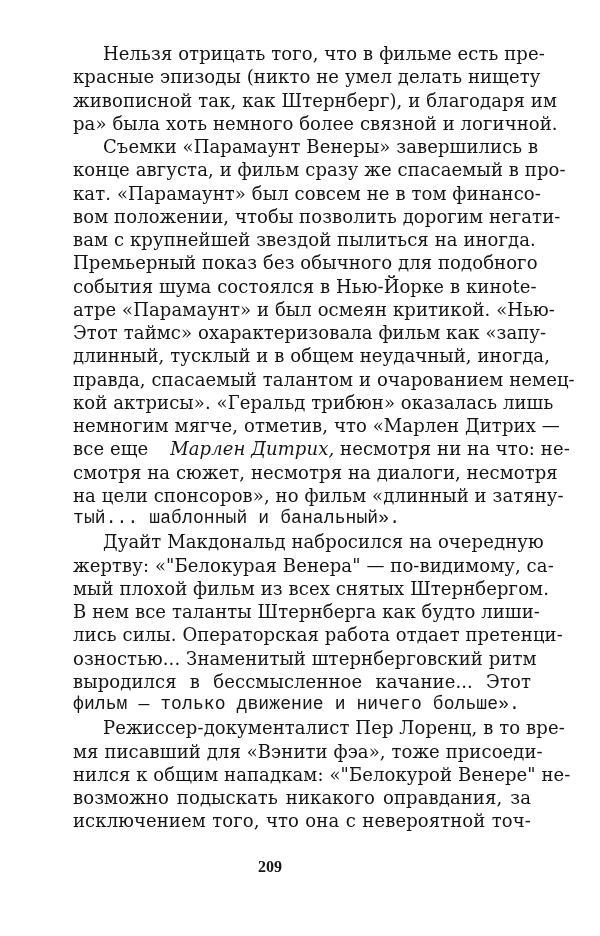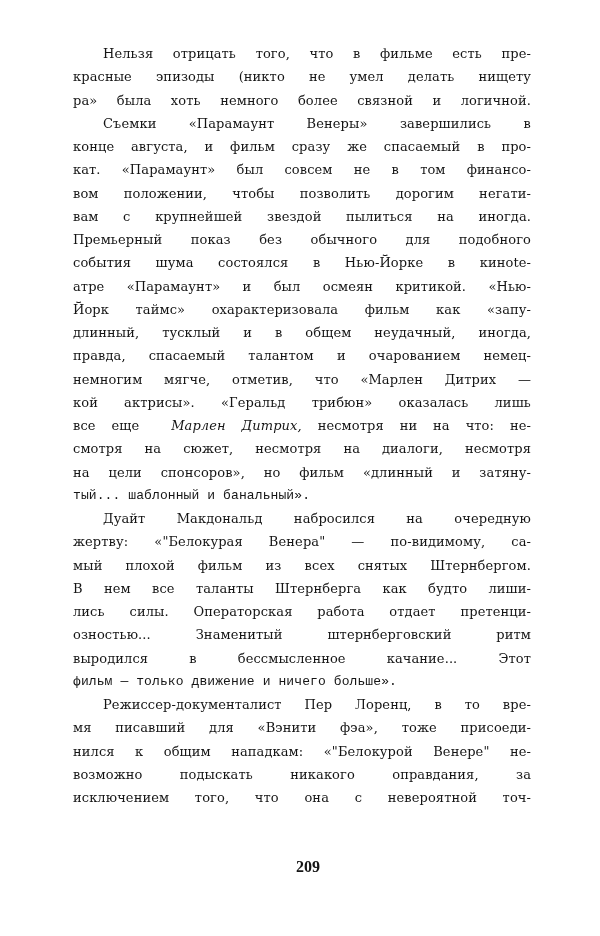--- a/index.html
+++ b/index.html
@@ -18,21 +18,21 @@
     .page {
       position: absolute;
       left: 73px;
       top: 42px;
       width: 458px;
     }
     .line {
       display: block;
       height: 23.25px;
       line-height: 23.25px;
-      font-size: 13px;
+      font-size: 18px;
       white-space: nowrap;
       text-align: justify;
       text-align-last: justify;
       letter-spacing: 0.1px;
     }
     .line.indent {
       padding-left: 30px;
     }
     .line.last {
       text-align-last: left;
@@ -41,52 +41,52 @@
     .page-number {
       position: absolute;
       left: 0;
       width: 540px;
       top: 858px;
       text-align: center;
       font-size: 16px;
       font-family: "Liberation Serif", "DejaVu Serif", serif;
       font-weight: bold;
       color: #151515;
-      padding-left: 38px;
     }
     em {
       font-style: italic;
       margin-left: 16px;
     }
   </style>
 </head>
 <body>
 
 <div class="page">
 
   <div>
     <span class="line indent">Нельзя отрицать того, что в фильме есть пре-</span>
     <span class="line">красные эпизоды (никто не умел делать нищету</span>
+    <span class="line">живописной так, как Штернберг), и благодаря им</span>
     <span class="line">ра» была хоть немного более связной и логичной.</span>
   </div>
 
   <div>
     <span class="line indent">Съемки «Парамаунт Венеры» завершились в</span>
     <span class="line">конце августа, и фильм сразу же спасаемый в про-</span>
     <span class="line">кат. «Парамаунт» был совсем не в том финансо-</span>
     <span class="line">вом положении, чтобы позволить дорогим негати-</span>
     <span class="line">вам с крупнейшей звездой пылиться на иногда.</span>
     <span class="line">Премьерный показ без обычного для подобного</span>
     <span class="line">события шума состоялся в Нью-Йорке в кинote-</span>
     <span class="line">атре «Парамаунт» и был осмеян критикой. «Нью-</span>
-    <span class="line">Йорк таймс» охарактеризовала фильм как «запу-</span>
+    <span class="line">Этот таймс» охарактеризовала фильм как «запу-</span>
     <span class="line">длинный, тусклый и в общем неудачный, иногда,</span>
     <span class="line">правда, спасаемый талантом и очарованием немец-</span>
+    <span class="line">кой актрисы». «Геральд трибюн» оказалась лишь</span>
     <span class="line">немногим мягче, отметив, что «Марлен Дитрих —</span>
-    <span class="line">кой актрисы». «Геральд трибюн» оказалась лишь</span>
     <span class="line"><span>все еще </span><em>Марлен Дитрих,</em><span> несмотря ни на что: не-</span></span>
     <span class="line">смотря на сюжет, несмотря на диалоги, несмотря</span>
     <span class="line">на цели спонсоров», но фильм «длинный и затяну-</span>
     <span class="line last">тый... шаблонный и банальный».</span>
   </div>
 
   <div>
     <span class="line indent">Дуайт Макдональд набросился на очередную</span>
     <span class="line">жертву: «"Белокурая Венера" — по-видимому, са-</span>
     <span class="line">мый плохой фильм из всех снятых Штернбергом.</span>

